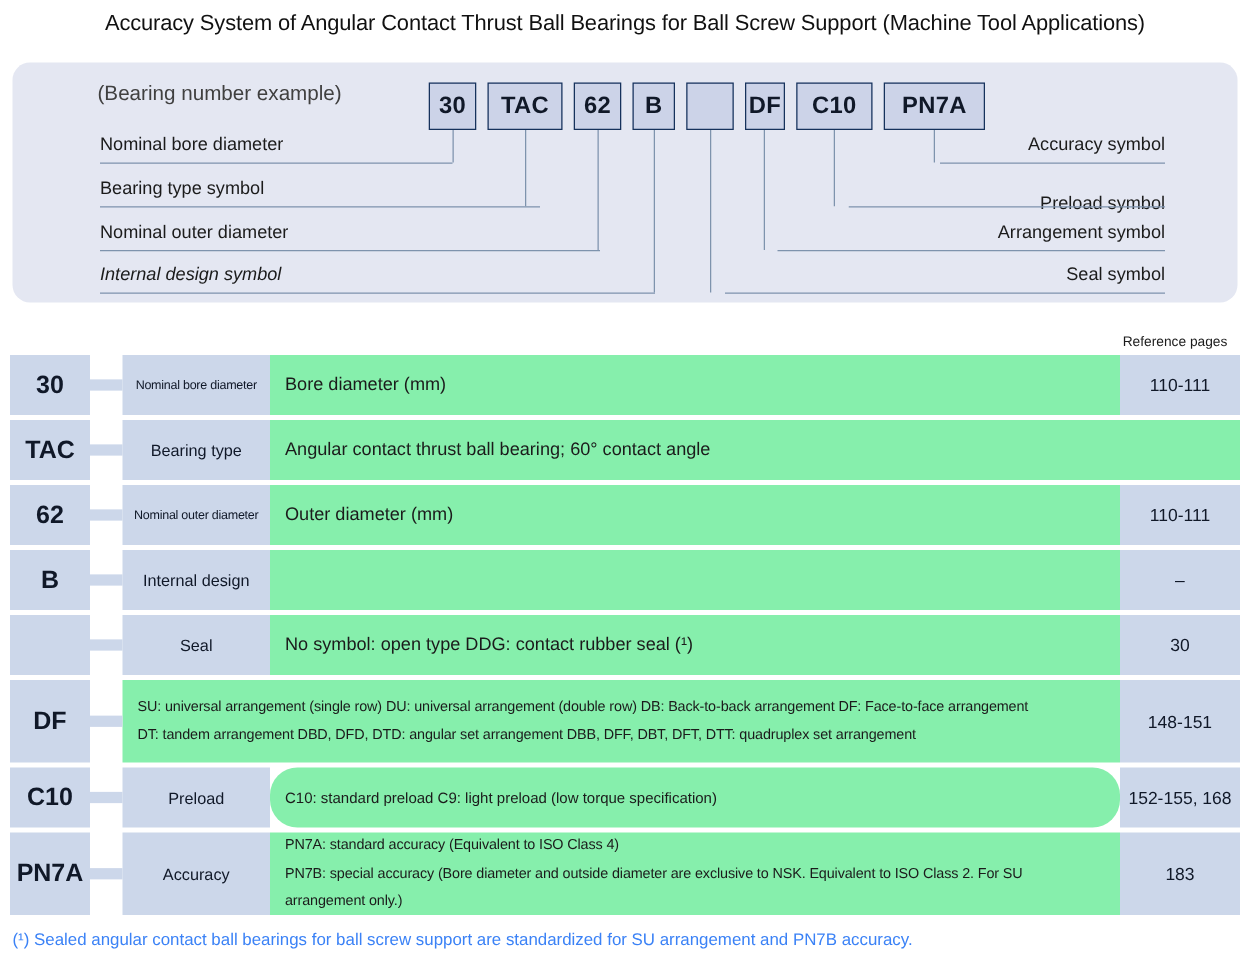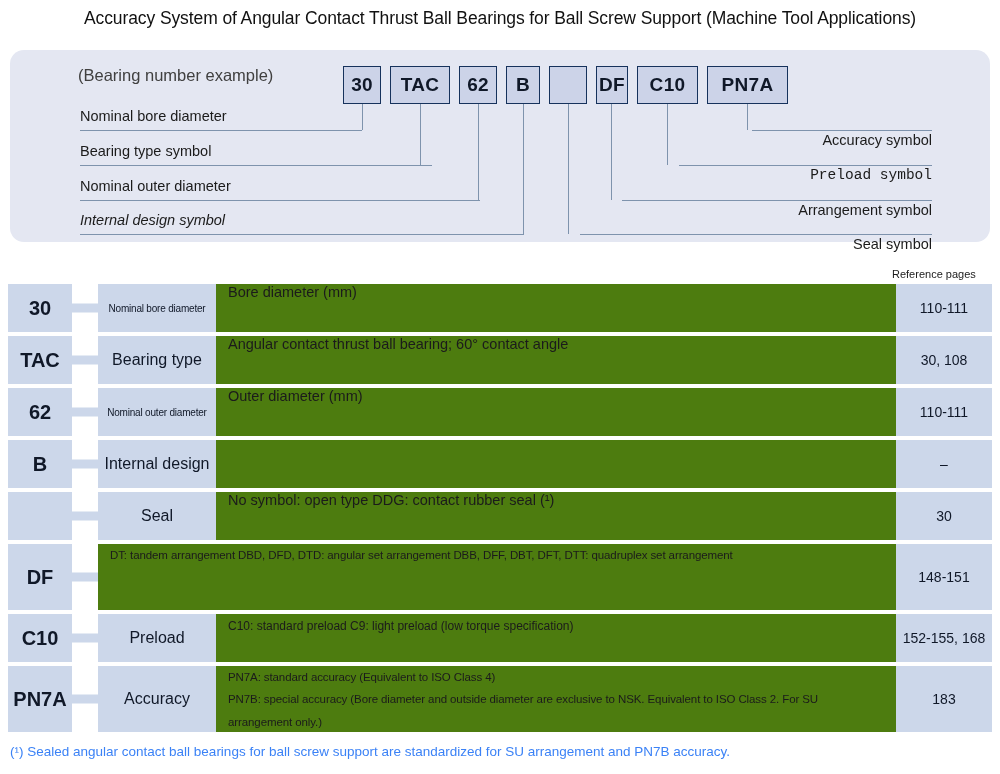--- a/index.html
+++ b/index.html
@@ -87,36 +87,35 @@
     border-left: 1.4px solid #7e93ad;
   }
 
   
   .lbl-right {
     position: absolute;
     font-size: 14.5px;
     color: #1b1b1b;
     white-space: nowrap;
     text-align: right;
-    margin-top: 24px;
   }
   .rule-right {
     position: absolute;
     height: 0;
     border-bottom: 1.4px solid #7e93ad;
     right: 68px;
   }
 
   
   .ref-caption {
     position: absolute;
     right: 12px;
     top: 268px;
     width: 96px;
-    text-align: left;
+    text-align: center;
     font-size: 11px;
     color: #1b1b1b;
   }
 
   
   .table {
     position: absolute;
     left: 8px;
     top: 284px;
     width: 984px;
@@ -153,38 +152,39 @@
     background: #ccd7ea;
   }
   .c-name {
     width: 118px;
     flex: 0 0 118px;
     background: #ccd7ea;
     display: flex;
     align-items: center;
     justify-content: center;
     text-align: center;
-    font-size: 16px;
+    font-size: 13px;
     color: #101828;
     padding: 0 3px;
     box-sizing: border-box;
   }
   .c-name.tiny { font-size: 10px; letter-spacing: -0.2px; }
   .c-desc {
     flex: 1 1 auto;
-    background: #4d7c0f;
+    background: #86efac;
     display: flex;
     flex-direction: column;
+    justify-content: center;
     padding: 0 12px;
     box-sizing: border-box;
     font-size: 14.5px;
     color: #1b1b1b;
   }
   .c-desc.small { font-size: 11.5px; line-height: 1.95; letter-spacing: -0.1px; }
-  .c-desc.mid   { font-size: 12px;  line-height: 2.0; }
+  .c-desc.mid   { font-size: 12px;  line-height: 2.0; border-radius: 22px; }
   .c-ref {
     width: 96px;
     flex: 0 0 96px;
     background: #ccd7ea;
     display: flex;
     align-items: center;
     justify-content: center;
     font-size: 14px;
     color: #101828;
   }
@@ -232,21 +232,21 @@
     <div class="rule-left" style="top: 200px; width: 400px;"></div>
     <div class="drop" style="left: 478px; top: 104px; height: 96px;"></div>
     <div class="lbl-left" style="top: 212px; font-style: italic;">Internal design symbol</div>
     <div class="rule-left" style="top: 234px; width: 444px;"></div>
     <div class="drop" style="left: 523px; top: 104px; height: 130px;"></div>
   </div>
 <div id="right-labels">
     <div class="lbl-right" style="top: 108px; right: 68px;">Accuracy symbol</div>
     <div class="rule-right" style="top: 130px; width: 180px;"></div>
     <div class="drop" style="left: 747px; top: 104px; height: 26px;"></div>
-    <div class="lbl-right" style="top: 143px; right: 68px; font-family: Liberation Mono, monospace;">Preload symbol</div>
+    <div class="lbl-right" style="top: 155px; right: 68px;">Preload symbol</div>
     <div class="rule-right" style="top: 165px; width: 253px;"></div>
     <div class="drop" style="left: 667px; top: 104px; height: 61px;"></div>
     <div class="lbl-right" style="top: 178px; right: 68px;">Arrangement symbol</div>
     <div class="rule-right" style="top: 200px; width: 310px;"></div>
     <div class="drop" style="left: 611px; top: 104px; height: 96px;"></div>
     <div class="lbl-right" style="top: 212px; right: 68px;">Seal symbol</div>
     <div class="rule-right" style="top: 234px; width: 352px;"></div>
     <div class="drop" style="left: 568px; top: 104px; height: 130px;"></div>
   </div>
 
@@ -266,21 +266,20 @@
     </div>
     <div class="trow h48">
       <div class="c-symbol">TAC</div>
       <div class="c-gap">
         <div class="connector"></div>
       </div>
       <div class="c-name">Bearing type</div>
       <div class="c-desc ">
         <div>Angular contact thrust ball bearing; 60° contact angle</div>
       </div>
-      <div class="c-ref">30, 108</div>
     </div>
     <div class="trow h48">
       <div class="c-symbol">62</div>
       <div class="c-gap">
         <div class="connector"></div>
       </div>
       <div class="c-name tiny">Nominal outer diameter</div>
       <div class="c-desc ">
         <div>Outer diameter (mm)</div>
       </div>
@@ -307,20 +306,21 @@
         <div>No symbol: open type  DDG: contact rubber seal (¹)</div>
       </div>
       <div class="c-ref">30</div>
     </div>
     <div class="trow h66">
       <div class="c-symbol">DF</div>
       <div class="c-gap">
         <div class="connector"></div>
       </div>
       <div class="c-desc small">
+        <div>SU: universal arrangement (single row)  DU: universal arrangement (double row)  DB: Back-to-back arrangement  DF: Face-to-face arrangement</div>
         <div>DT: tandem arrangement  DBD, DFD, DTD: angular set arrangement  DBB, DFF, DBT, DFT, DTT: quadruplex set arrangement</div>
       </div>
       <div class="c-ref">148-151</div>
     </div>
     <div class="trow h48">
       <div class="c-symbol">C10</div>
       <div class="c-gap">
         <div class="connector"></div>
       </div>
       <div class="c-name">Preload</div>

